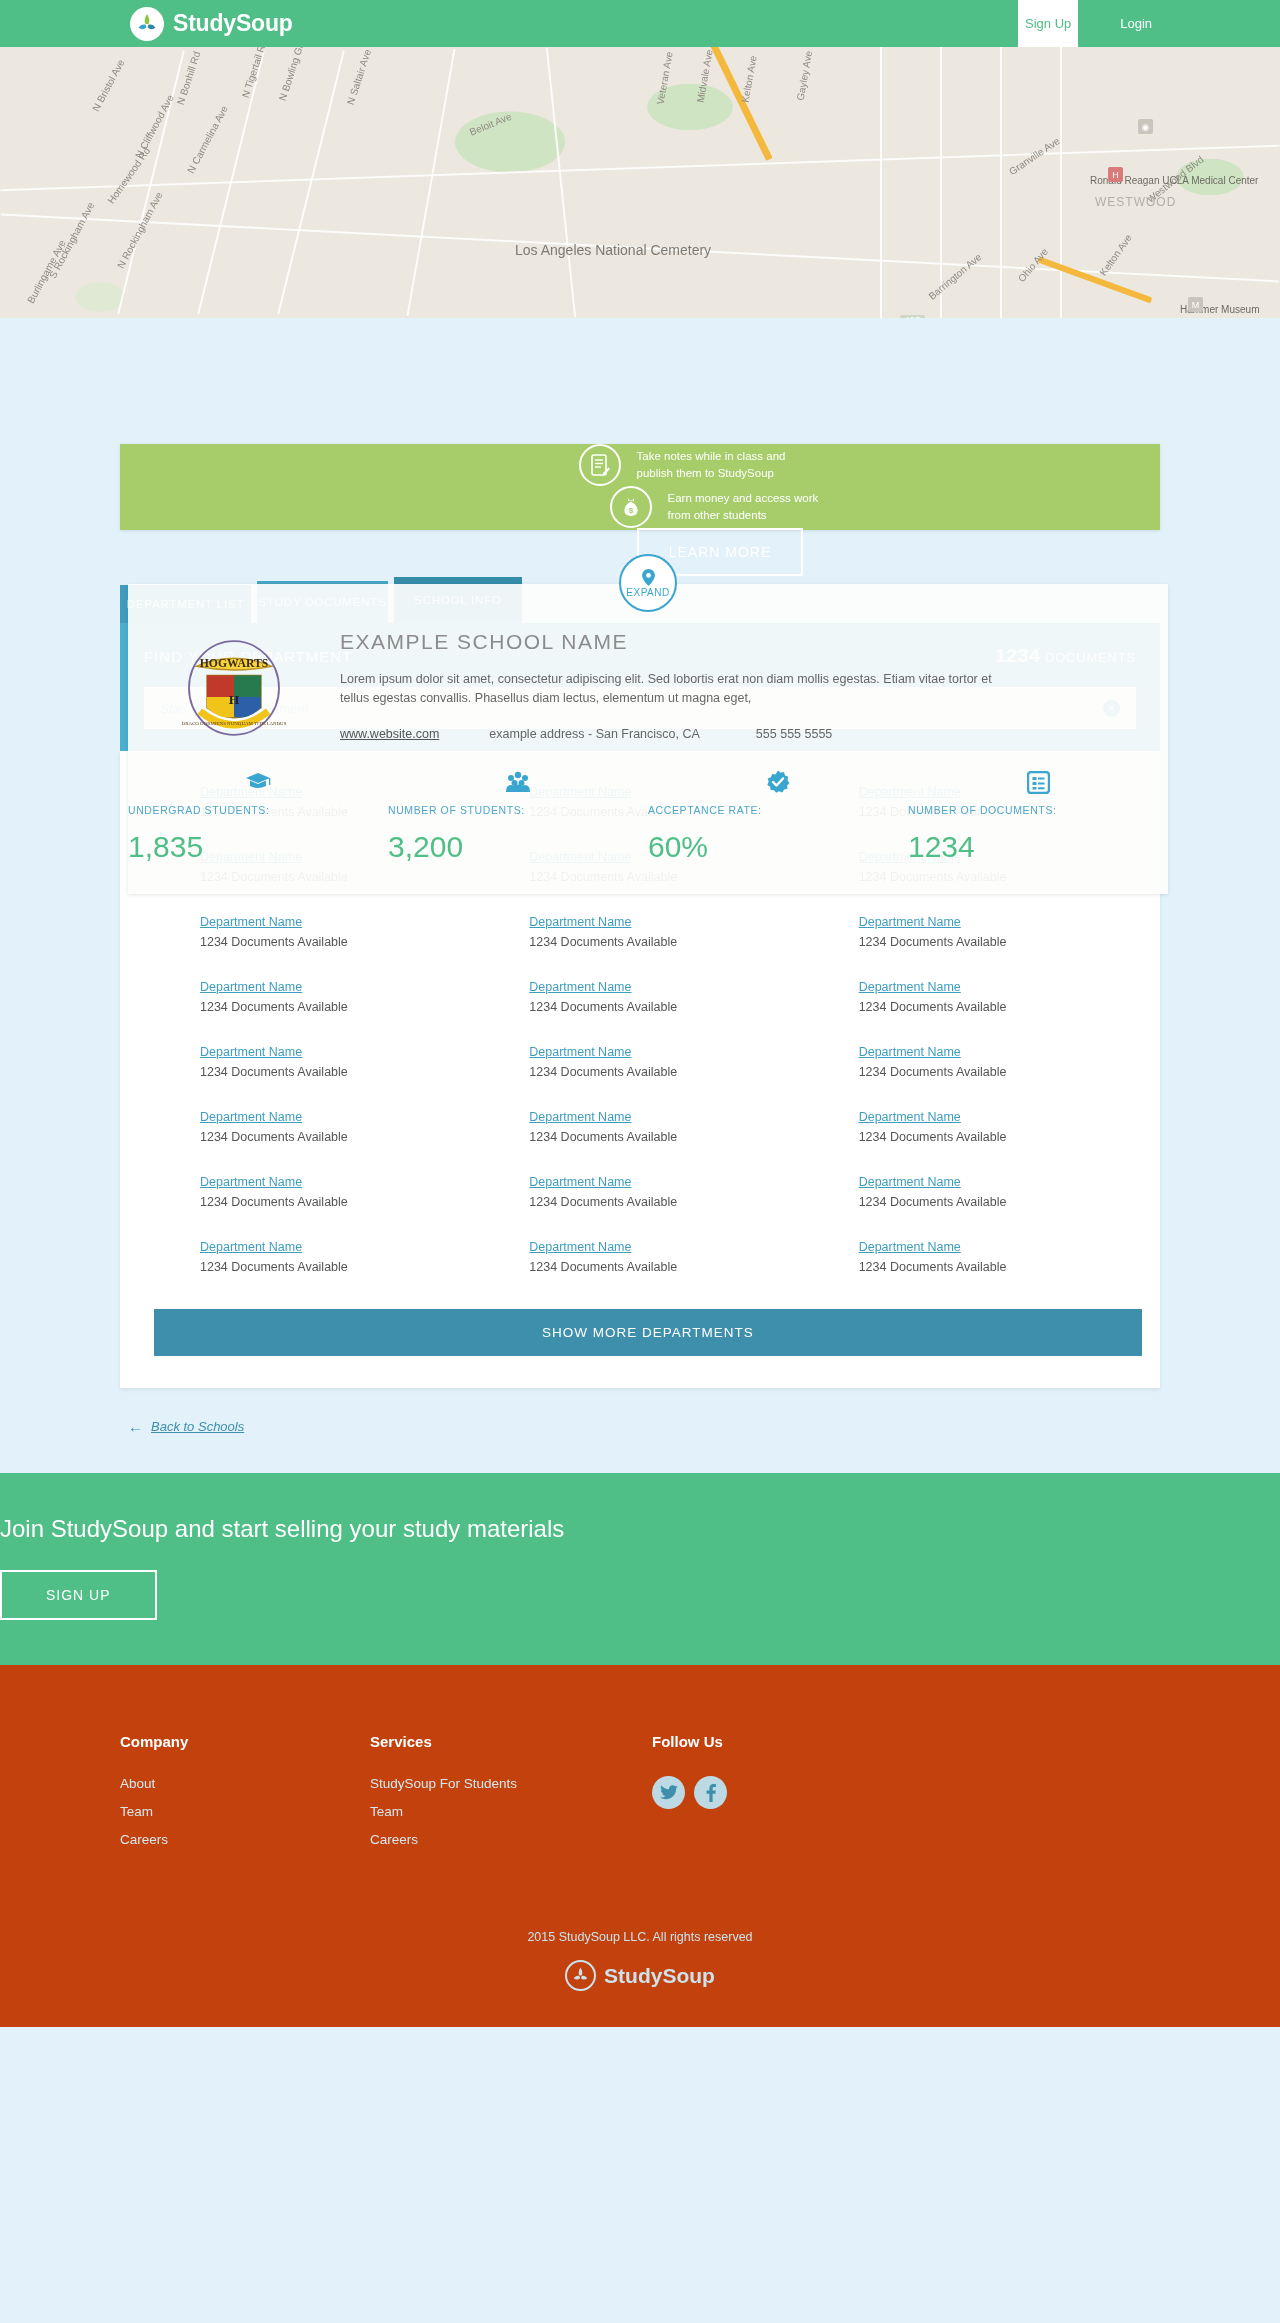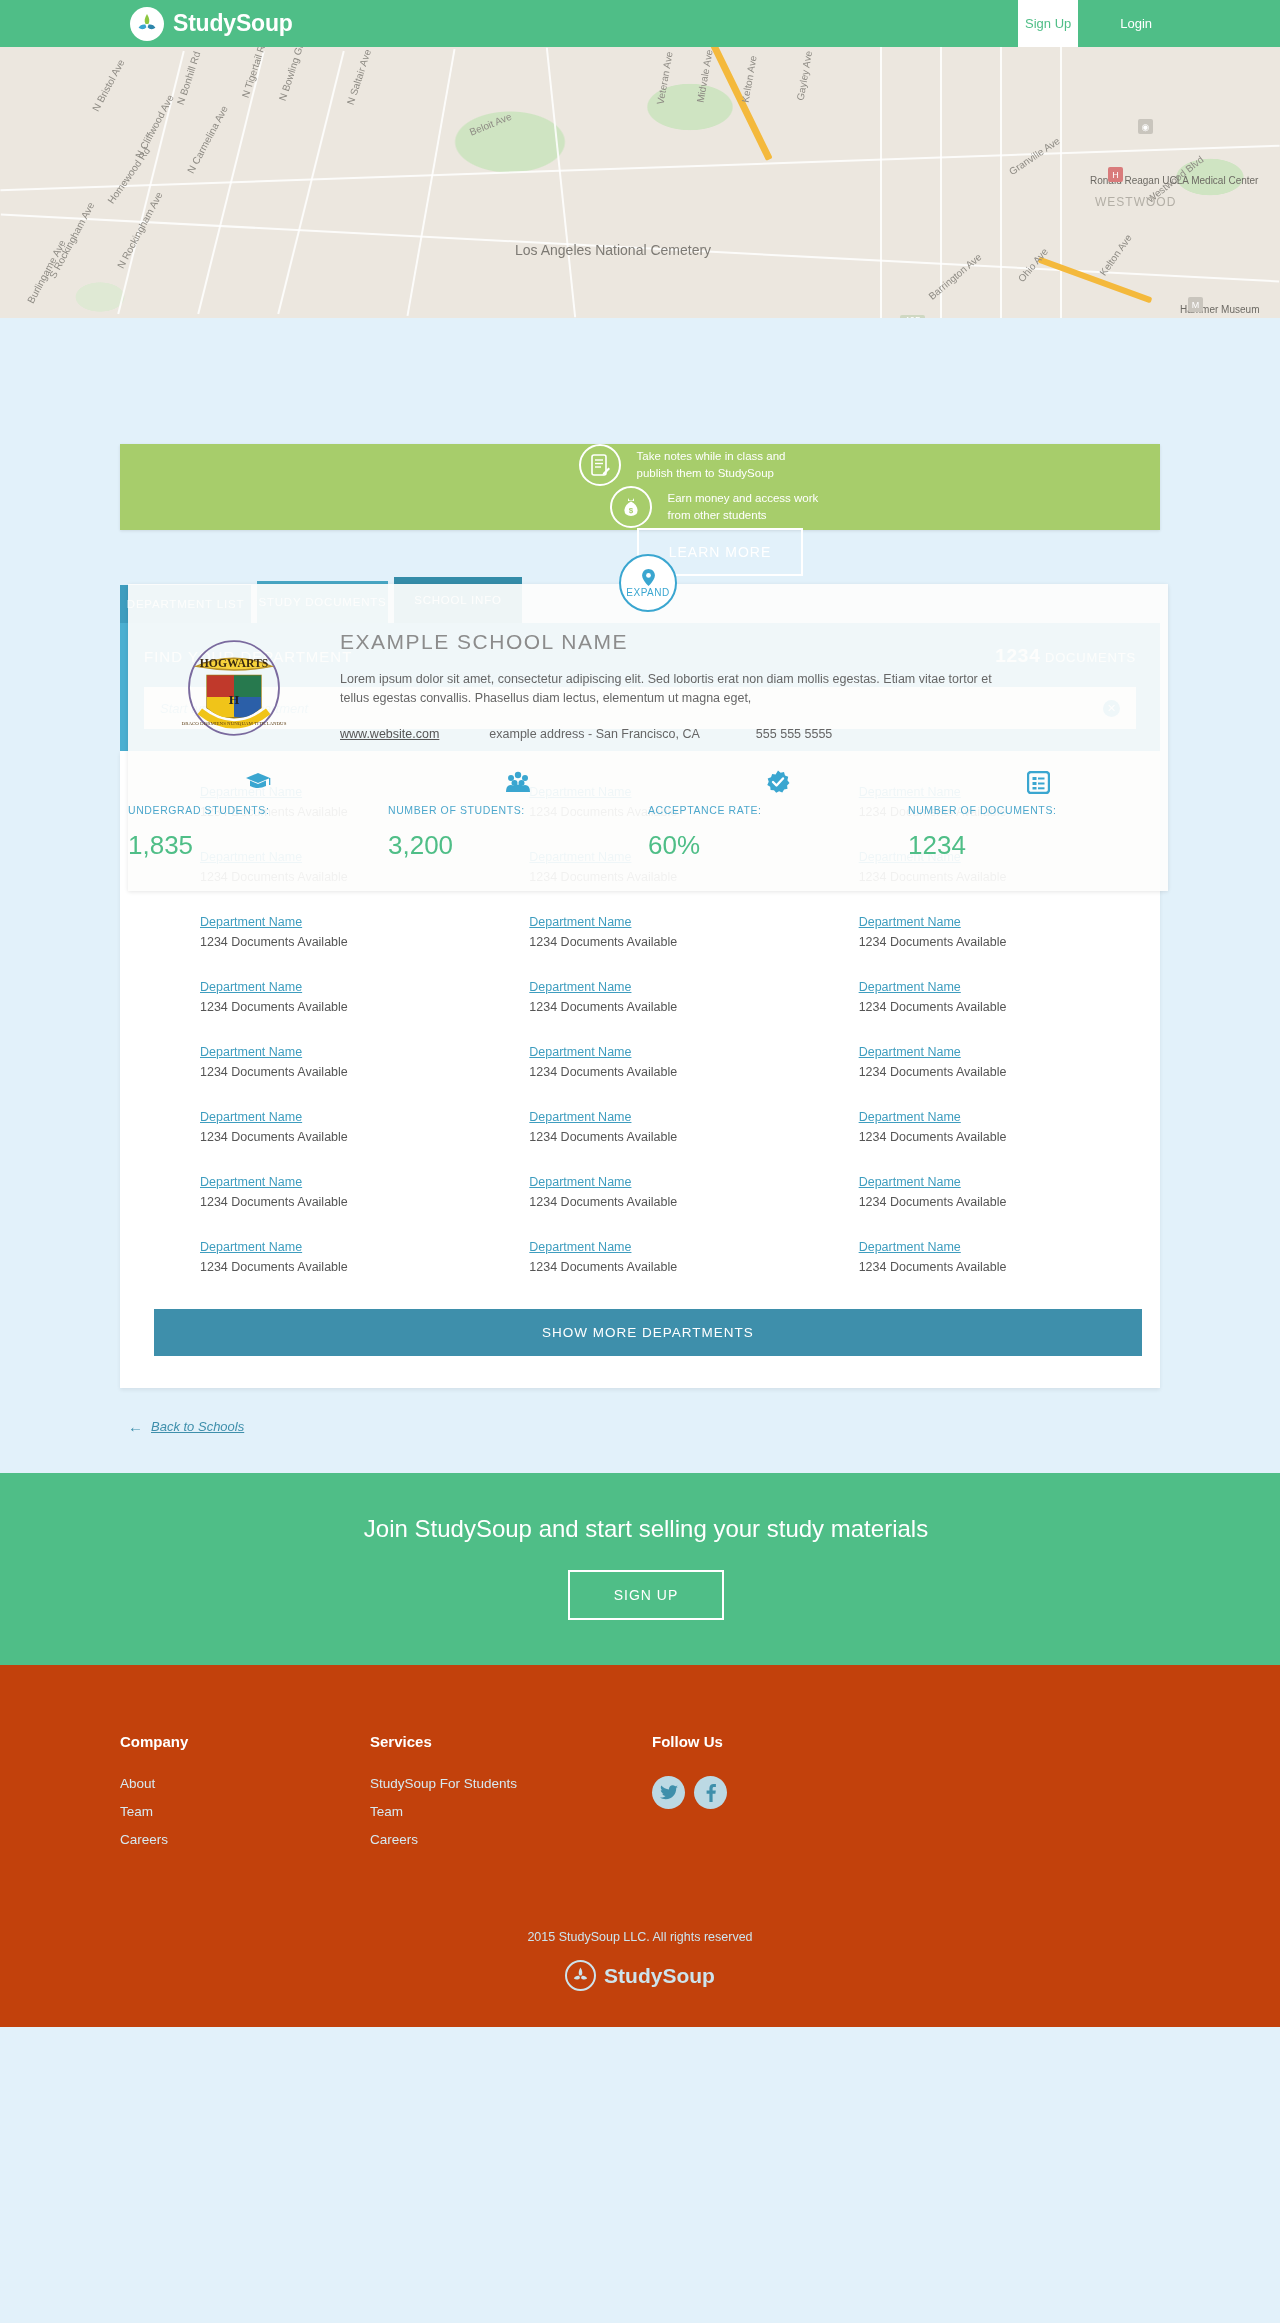--- a/index.html
+++ b/index.html
@@ -115,21 +115,21 @@
   .contact-row .web { color:#555; text-decoration:underline; }
   .contact-row .addr { margin-left:50px; }
   .contact-row .phone { margin-left:56px; }
 
   .stats-row { display:flex; padding: 0 0 30px 0; }
   .stat { flex:1; }
   .stat-icon { height:28px; display:flex; align-items:center; justify-content:center; margin-bottom:8px; }
   .stat-label {
     font-size:10.5px; color:#4da7cc; letter-spacing:.6px; margin-bottom:14px;
   }
-  .stat-value { font-size:26px; color:#4fbe87; font-weight:normal; }
+  .stat-value { font-size:30px; color:#4fbe87; font-weight:normal; }
 
   
   .page { position:relative; background:#e2f1fa; padding-bottom:38px; }
   .wrap { width:1040px; margin:0 auto; }
 
   .promo {
     margin-top: 126px;
     background:#a7cd6b; height:86px;
     display:flex; align-items:center; padding-left:100px;
     box-shadow: 0 1px 3px rgba(0,0,0,.10);
@@ -196,21 +196,21 @@
 
   .back-link {
     display:flex; align-items:center; margin:30px 0 0 128px;
     color:#3e8fab; font-size:13px; font-style:italic;
   }
   .back-link .arrow { font-size:15px; margin-right:8px; font-style:normal; }
   .back-link .txt { text-decoration:underline; }
 
   
   .cta {
-    background:#4fbe87; text-align:center; padding: 42px 0 45px 12px;
+    background:#4fbe87; text-align:left; padding: 42px 0 45px 0;
   }
   .cta-title { color:#fff; font-size:24px; font-weight:normal; }
   .btn-cta {
     display:inline-block; margin-top:27px; border:2px solid #fff; color:#fff;
     font-size:14px; letter-spacing:1px; padding:15px 44px;
   }
 
   
   .footer { background:#c2410c; padding: 68px 0 0 0; }
   .footer-cols { width:1040px; margin:0 auto; display:flex; }

